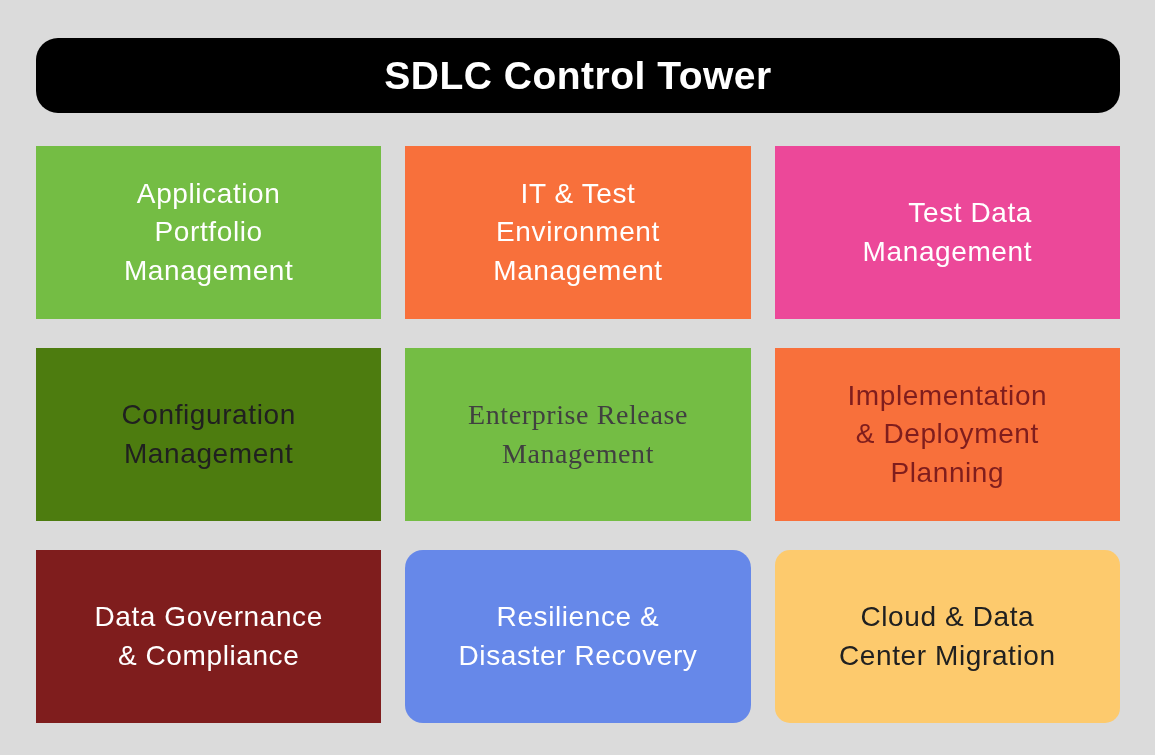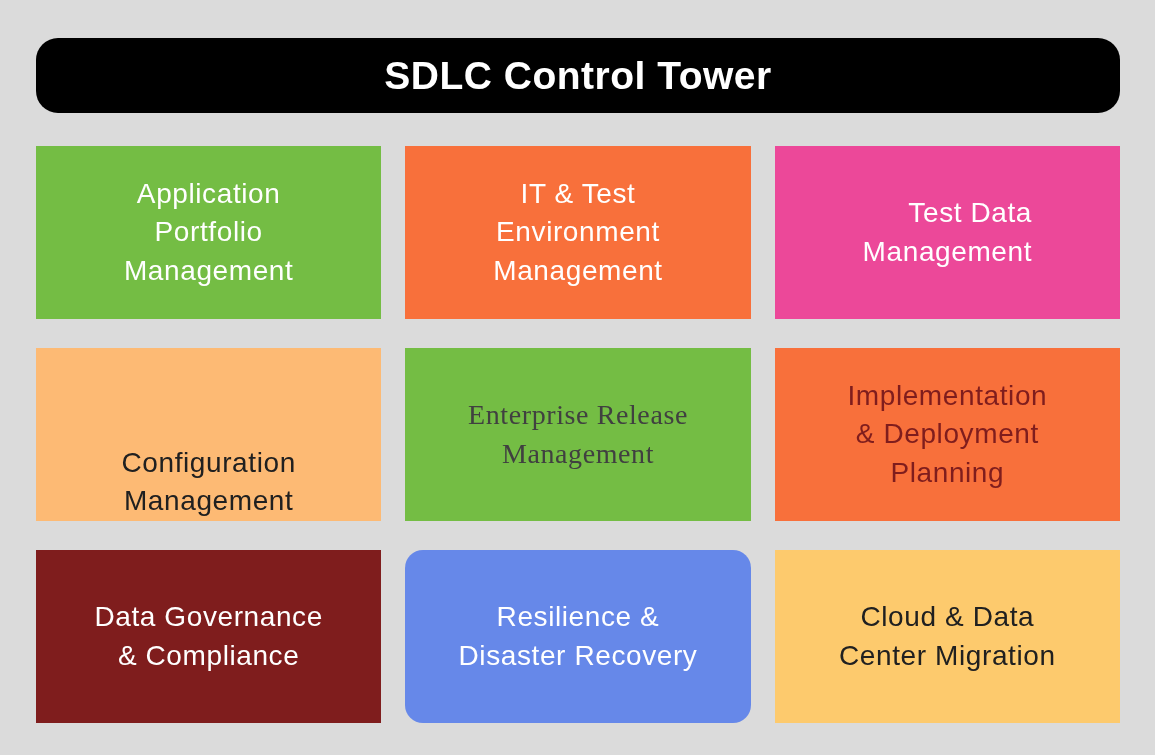--- a/index.html
+++ b/index.html
@@ -72,21 +72,21 @@
       <span class="tile-label">IT &amp; Test
 Environment
 Management</span>
     </div>
 
     <div class="tile" style="background: #ec4899; color: rgb(255, 255, 255); text-align: right;">
       <span class="tile-label">Test Data
 Management</span>
     </div>
 
-    <div class="tile" style="background: #fdba74; color: rgb(32, 32, 32); align-items: flex-end;">
+    <div class="tile" style="background: #4d7c0f; color: rgb(32, 32, 32);">
       <span class="tile-label">Configuration
 Management</span>
     </div>
 
     <div class="tile" style="background: rgb(116, 189, 68); color: #404040; font-family: Liberation Serif, serif;">
       <span class="tile-label">Enterprise Release
 Management</span>
     </div>
 
     <div class="tile" style="background: rgb(248, 112, 59); color: #7f1d1d;">
@@ -98,19 +98,19 @@
     <div class="tile" style="background: #7f1d1d; color: rgb(255, 255, 255);">
       <span class="tile-label">Data Governance
 &amp; Compliance</span>
     </div>
 
     <div class="tile" style="background: rgb(102, 136, 233); color: rgb(255, 255, 255); border-radius: 18px;">
       <span class="tile-label">Resilience &amp;
 Disaster Recovery</span>
     </div>
 
-    <div class="tile" style="background: rgb(253, 202, 109); color: rgb(32, 32, 32);">
+    <div class="tile" style="background: rgb(253, 202, 109); color: rgb(32, 32, 32); border-radius: 15px;">
       <span class="tile-label">Cloud &amp; Data
 Center Migration</span>
     </div>
 
   </div>
 </div>
 
 </body></html>

